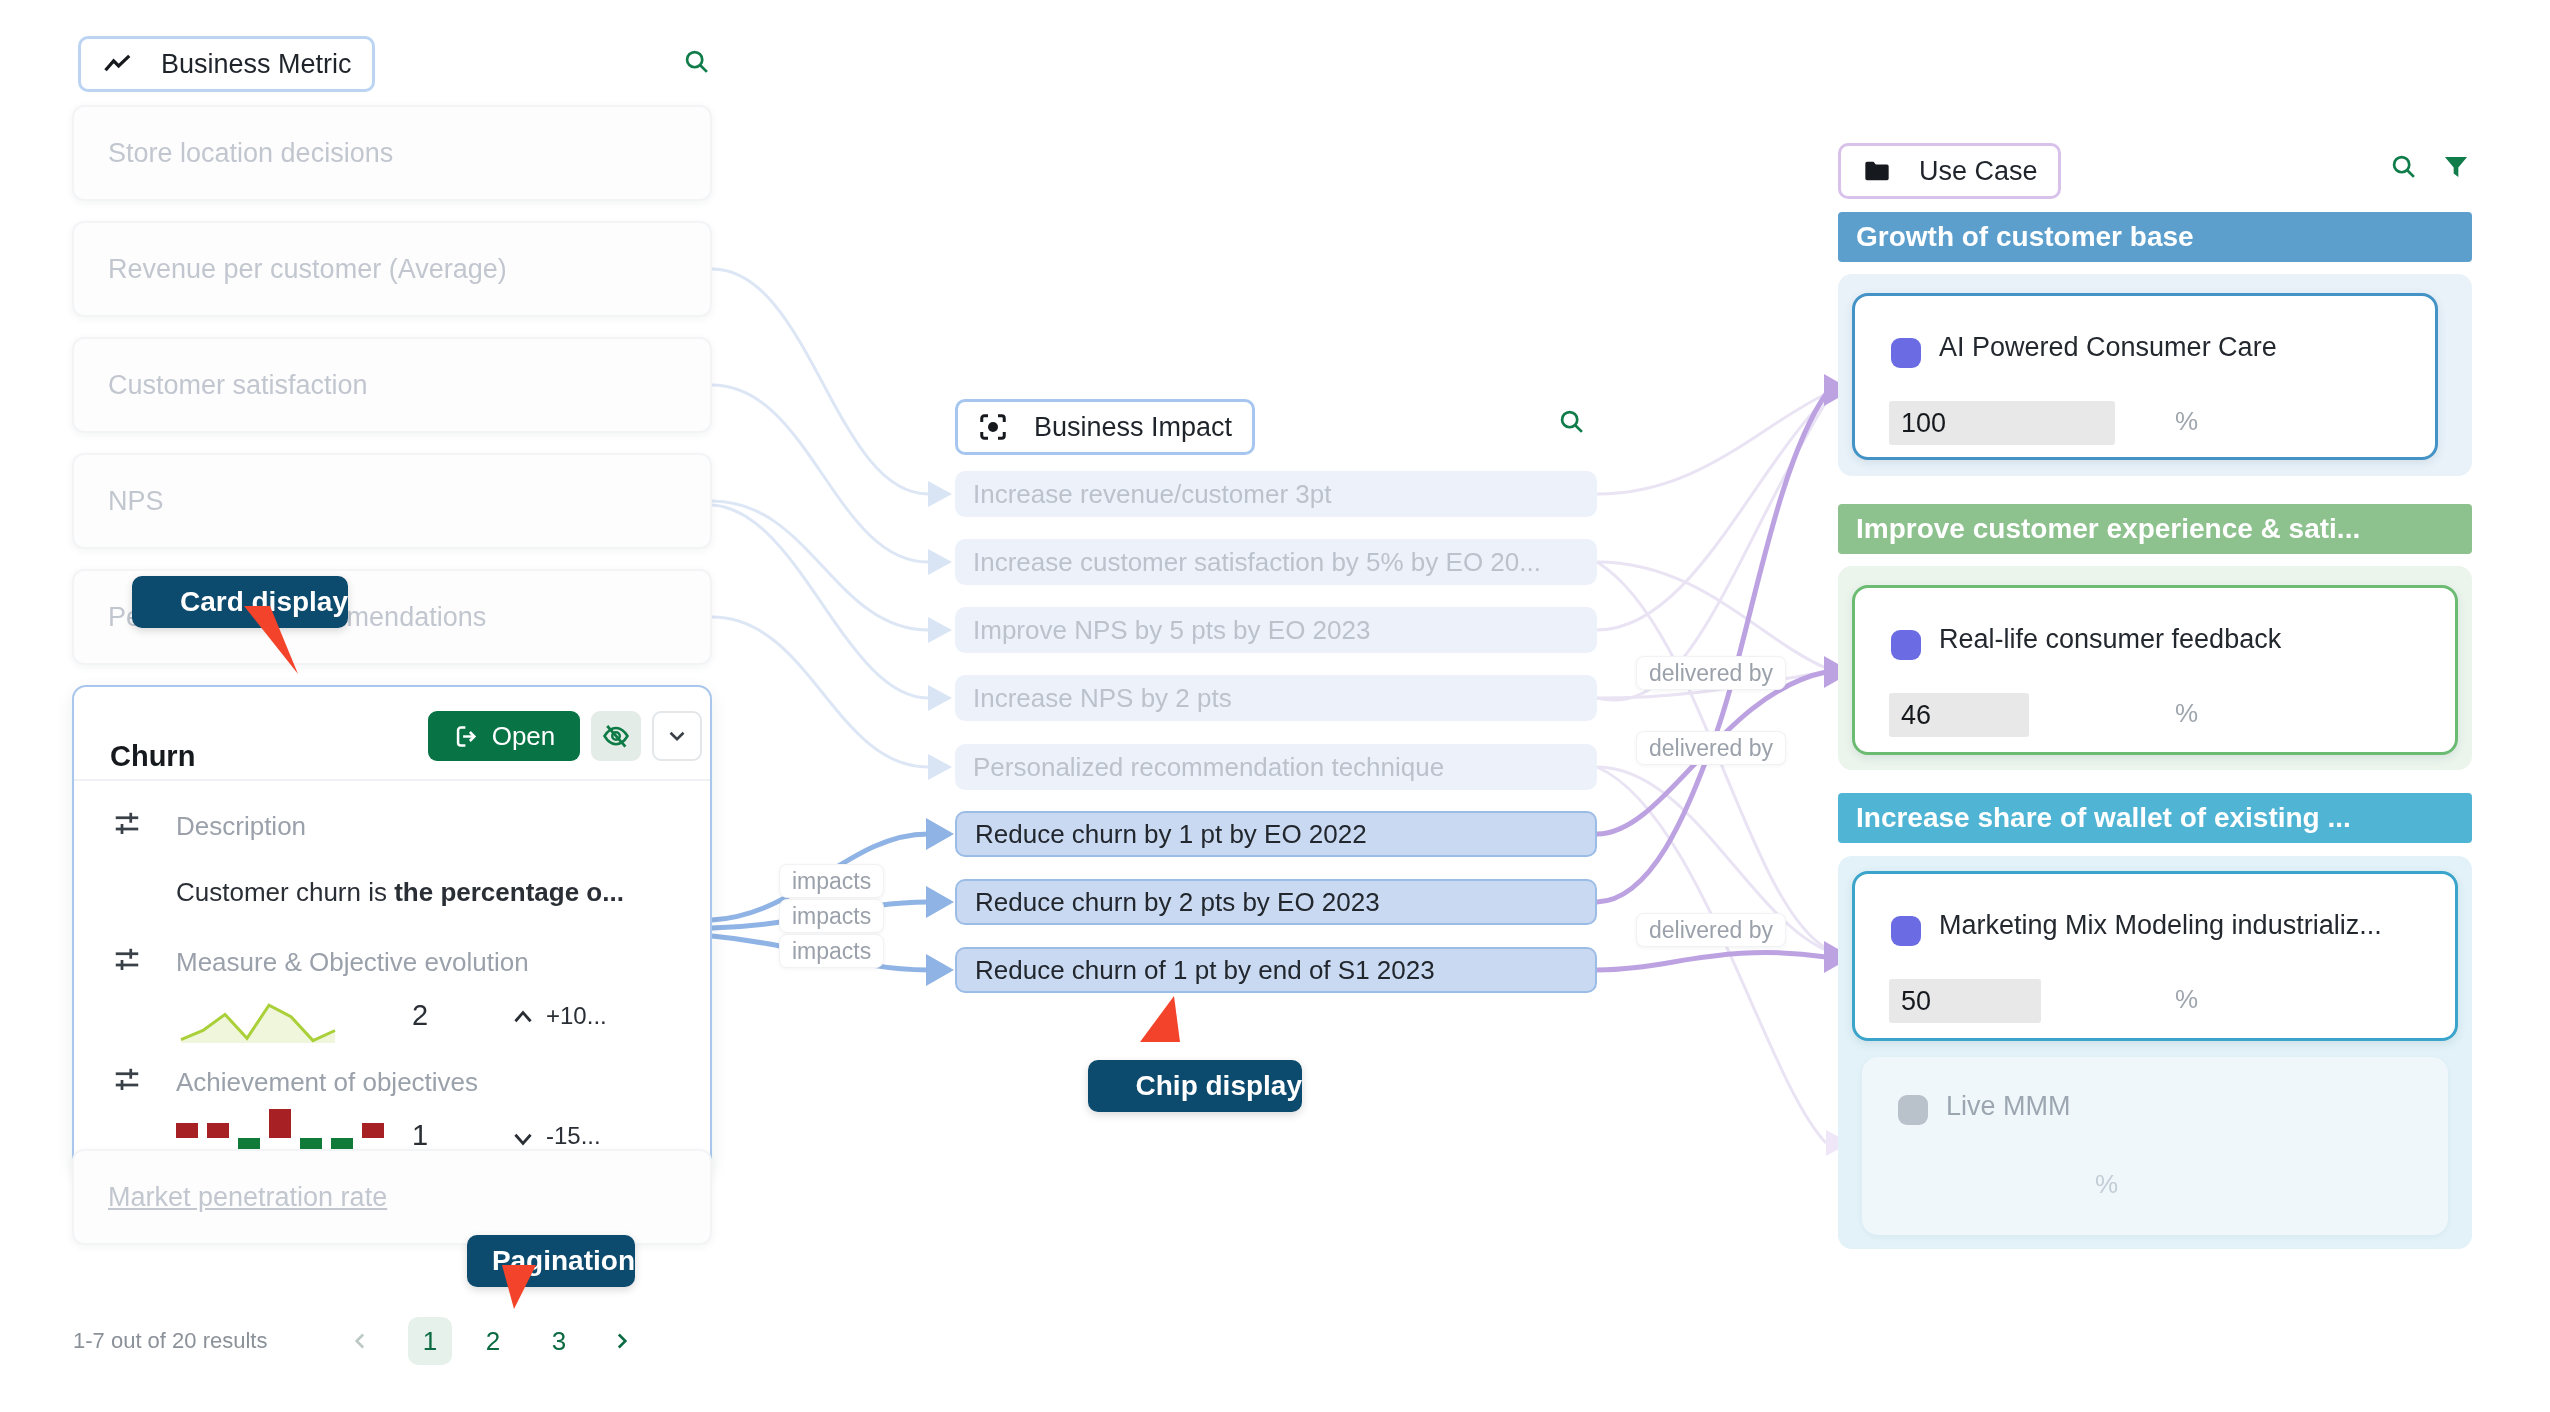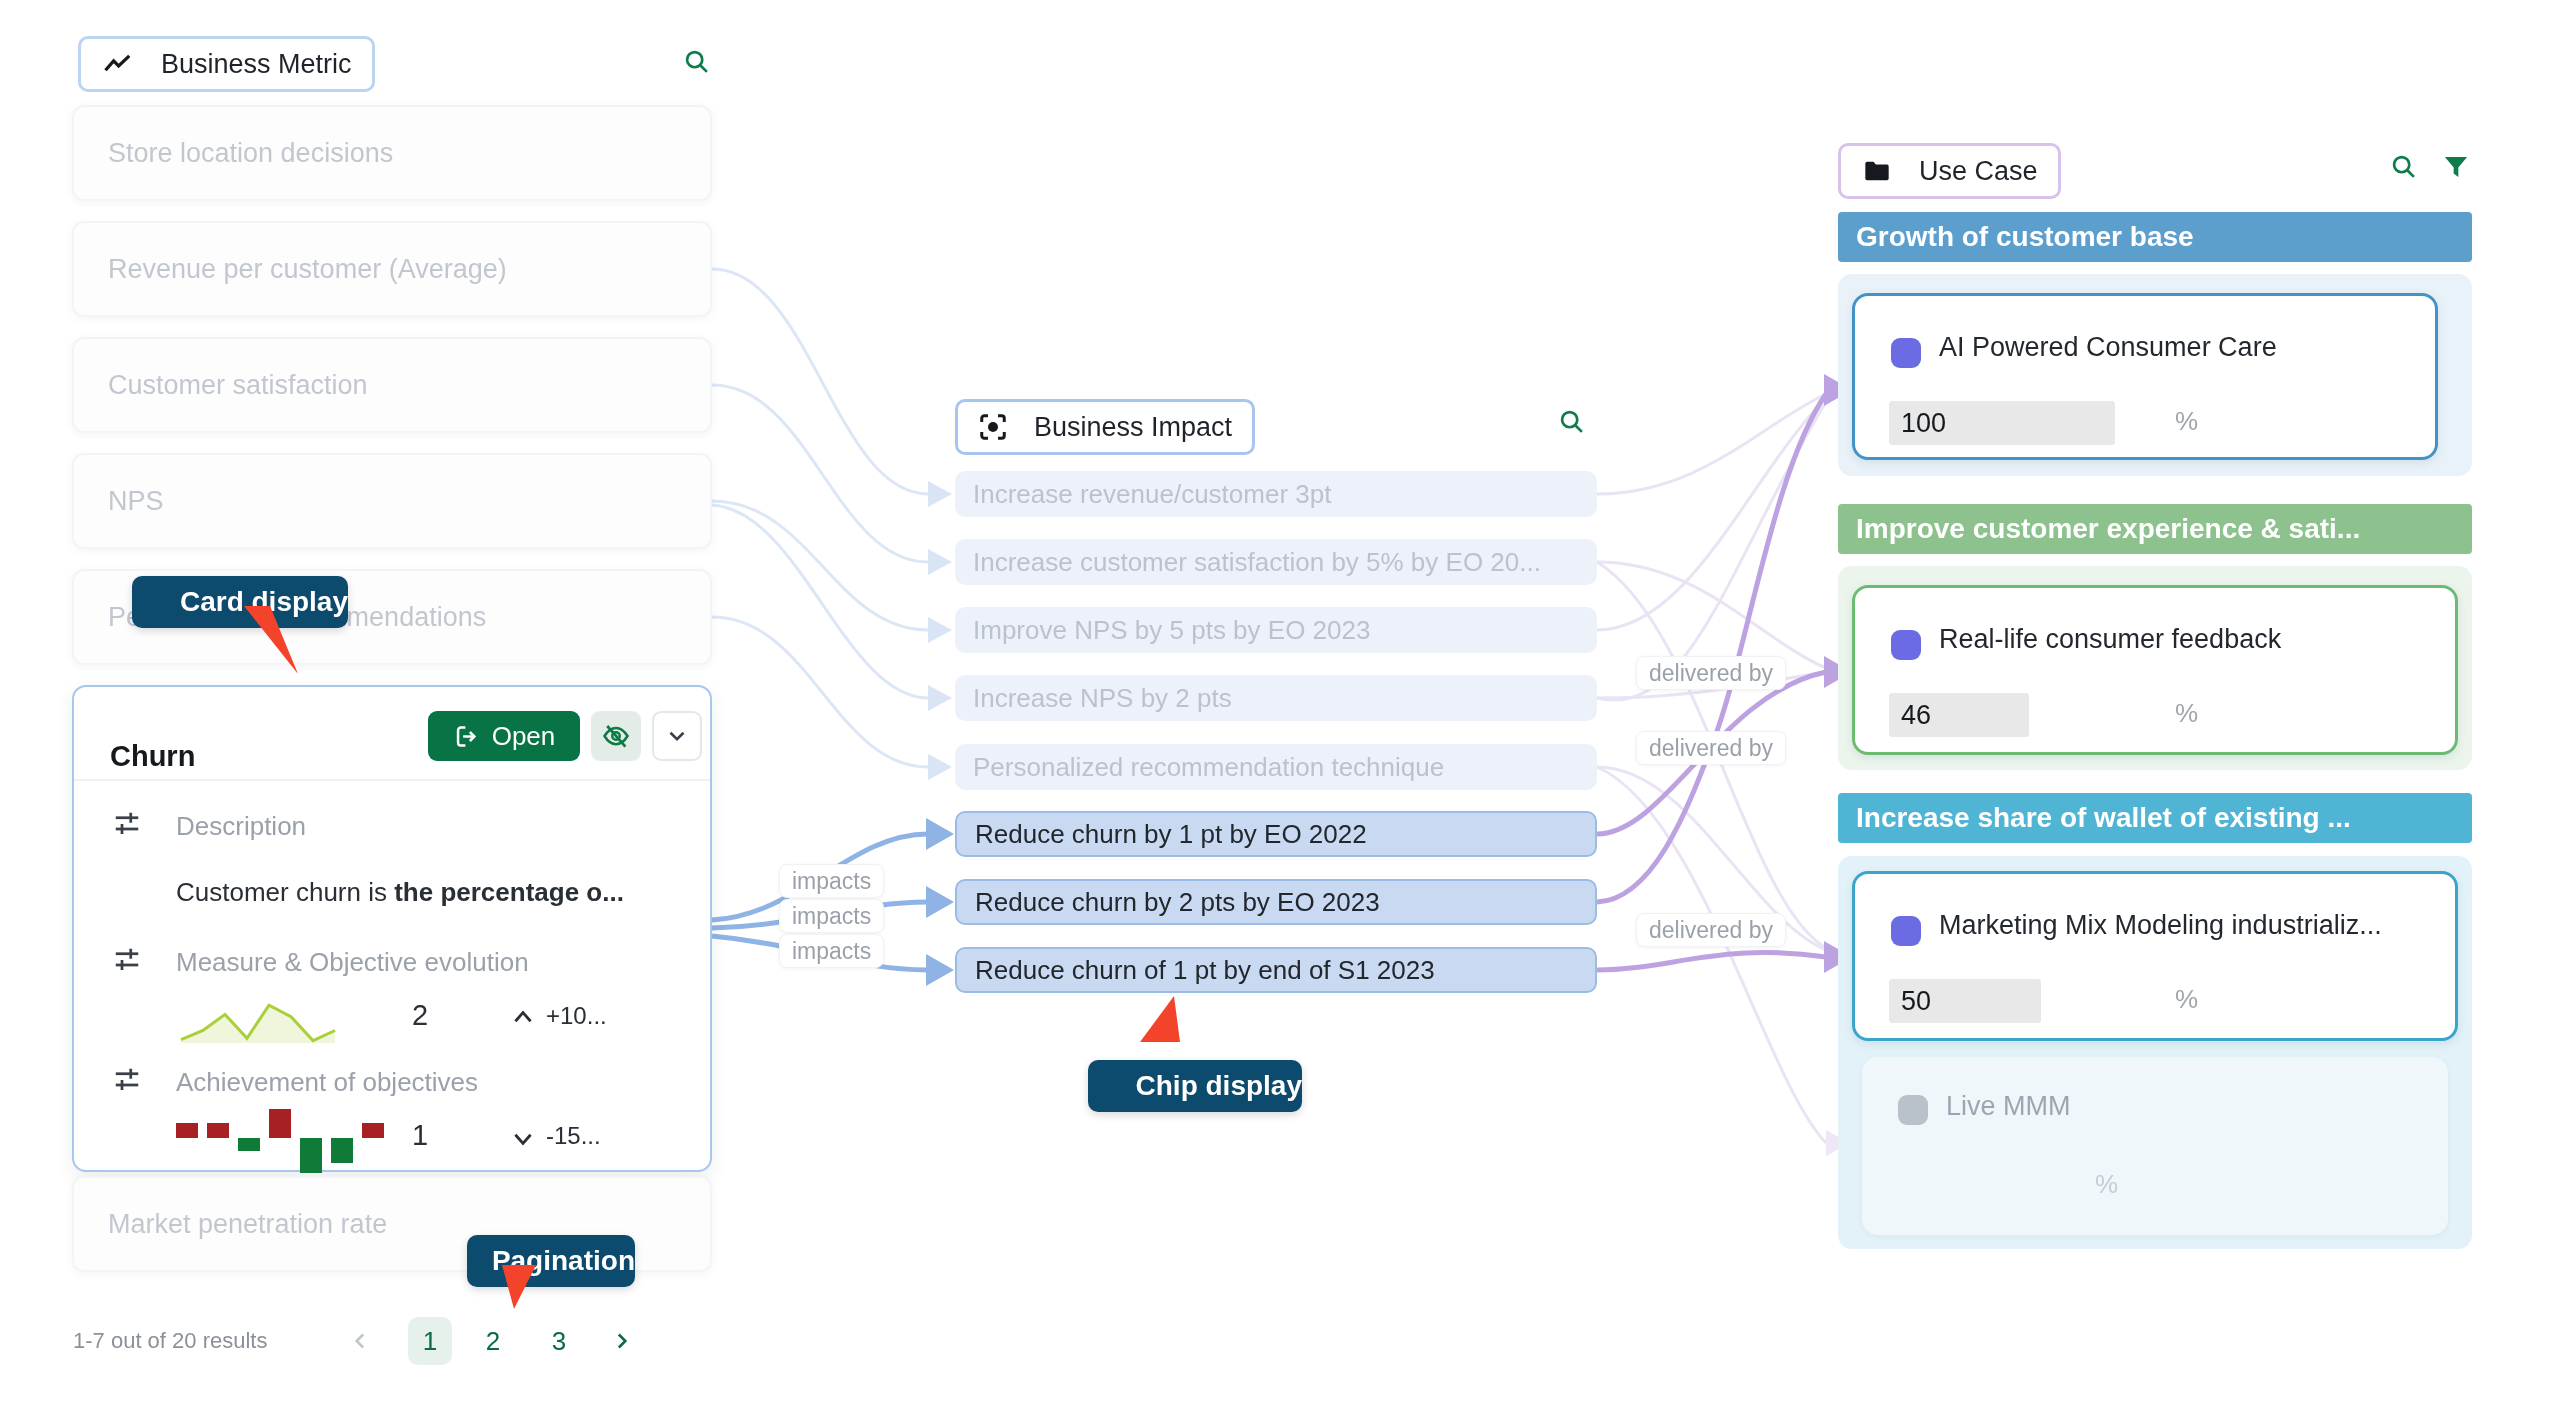--- a/index.html
+++ b/index.html
@@ -198,21 +198,21 @@
         <div style="position: absolute; left: 155px; width: 22px; background: rgb(16, 123, 56); top: 29px; height: 25px;"></div>
         <div style="position: absolute; left: 186px; width: 22px; background: rgb(166, 32, 36); bottom: 29px; height: 15px;"></div>
       </div>
     <div class="metric-num" style="left:338px;top:432px;">1</div>
     <svg class="abs" style="left:436px;top:438px;" width="26" height="26" viewBox="0 0 24 24">
       <polyline points="5,9 12,17 19,9" stroke="#2A2F36" stroke-width="2.6" fill="none"></polyline>
     </svg>
     <div class="trend-text" style="left:472px;top:435px;">-15...</div>
   </div>
 
-  <div class="metric-item" style="top:1176px;">Market penetration rate</div>
+  <div class="metric-item" style="top:1149px;text-decoration:underline;">Market penetration rate</div>
 
   <div class="pag-summary">1-7 out of 20 results</div>
   <svg class="abs" style="left:348px;top:1328px;" width="26" height="26" viewBox="0 0 24 24">
     <polyline points="14,6 8,12 14,18" stroke="#BCC9C4" stroke-width="2.4" fill="none"></polyline>
   </svg>
   <div class="page-num active" style="left:408px;">1</div>
   <div class="page-num" style="left:471px;">2</div>
   <div class="page-num" style="left:537px;">3</div>
   <svg class="abs" style="left:608px;top:1328px;" width="26" height="26" viewBox="0 0 24 24">
     <polyline points="10,6 16,12 10,18" stroke="#0C6B43" stroke-width="2.4" fill="none"></polyline>

